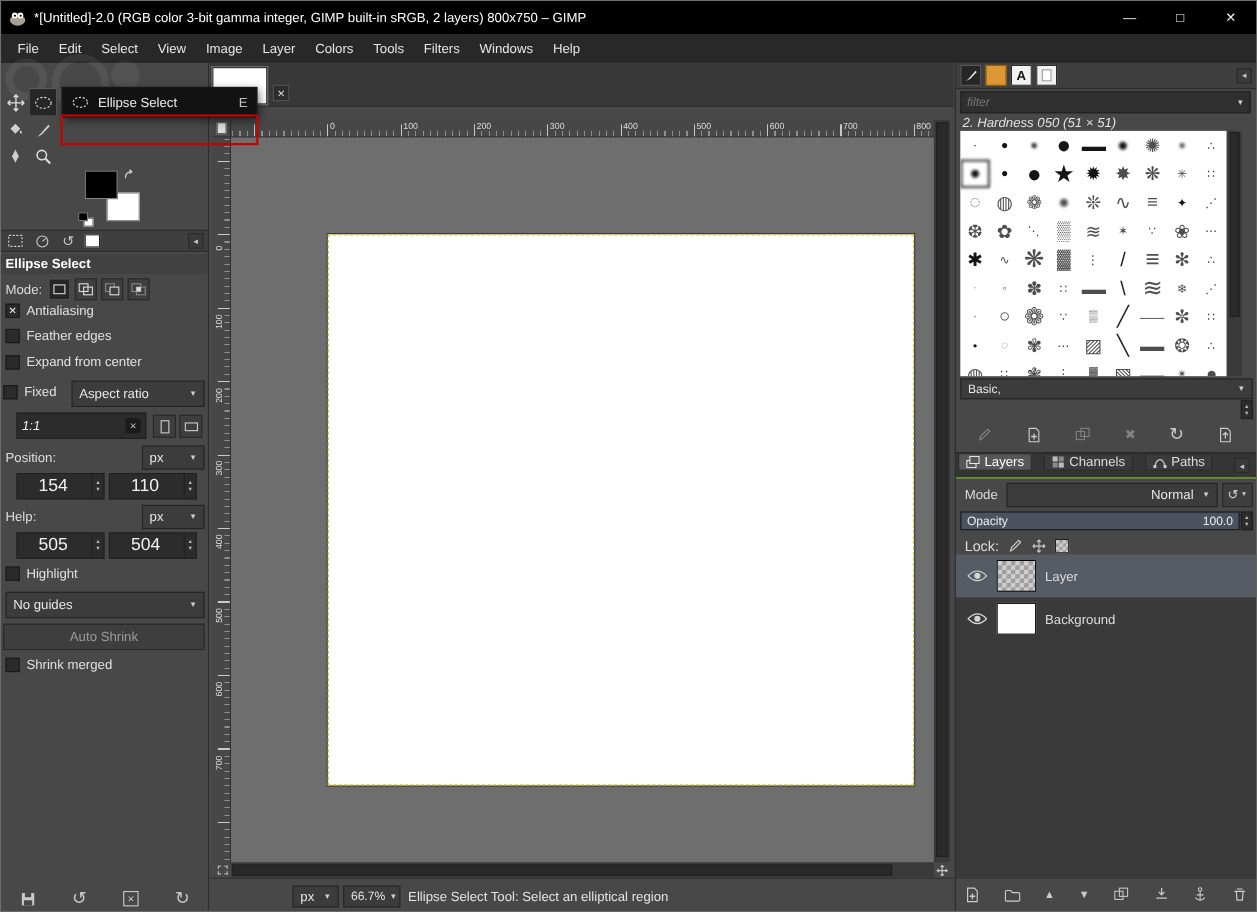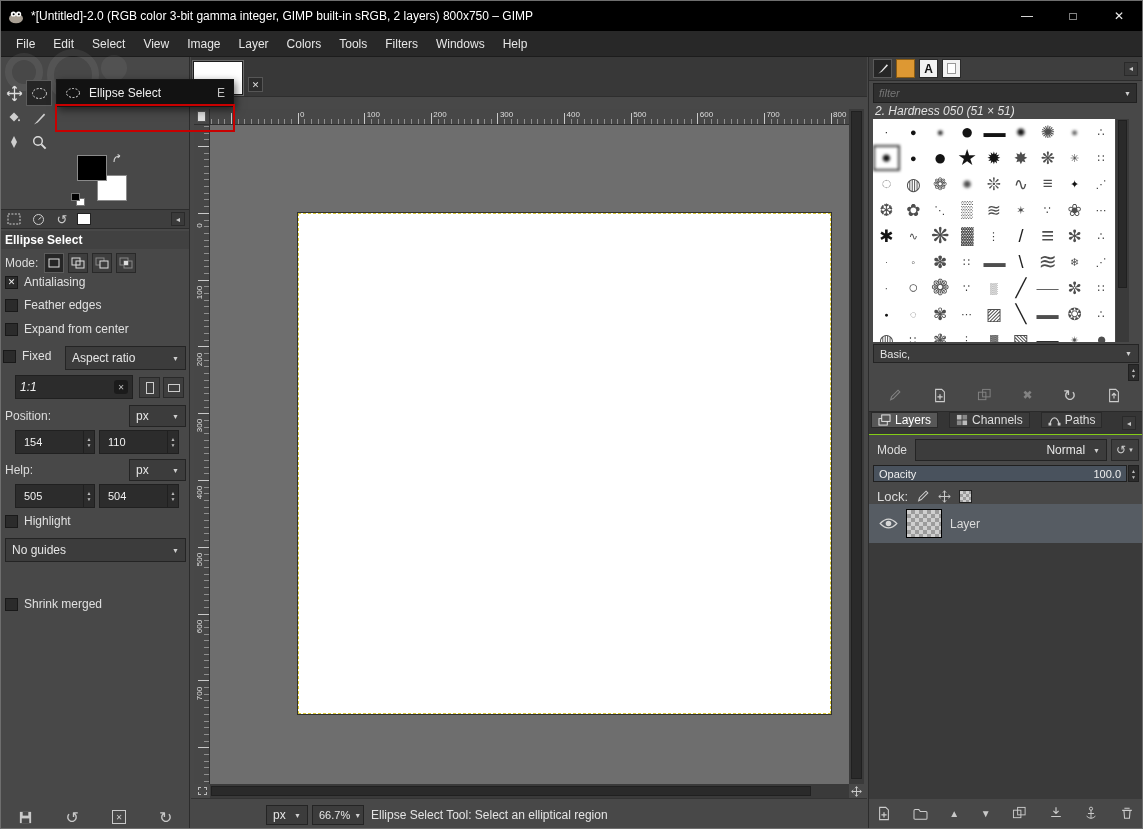--- a/index.html
+++ b/index.html
@@ -23,21 +23,21 @@
 .toolbox{position:absolute;top:56px;left:0;width:189px;bottom:0;background:#484848;border-right:1px solid #2c2c2c}
 .canvasarea{position:absolute;top:56px;left:190px;width:676px;bottom:0;background:#484848}
 .dock{position:absolute;top:56px;left:867px;right:0;bottom:0;background:#484848;border-left:1px solid #2c2c2c}
 
 
 .chk{display:flex;align-items:center;gap:6px;font-size:12px;color:#e0e0e0}
 .box{width:13px;height:13px;background:#2b2b2b;border:1px solid #191919;display:flex;align-items:center;justify-content:center;font-size:9px;color:#f0f0f0;flex:none}
 .dd{display:flex;align-items:center;background:#3c3c3c;border:1px solid #242424;padding:0 6px;font-size:12px;gap:4px;color:#e6e6e6}
 .chev{margin-left:auto;font-size:7px;color:#cfcfcf}
 .numfield{display:flex;align-items:stretch;background:#2c2c2c;border:1px solid #202020}
-.numfield .val{flex:1;display:flex;align-items:center;padding-left:8px;font-size:11px;color:#f0f0f0}
+.numfield .val{flex:1;display:flex;align-items:center;padding-left:19px;font-size:16px;color:#f0f0f0}
 .spins{width:11px;display:flex;flex-direction:column;align-items:center;justify-content:center;border-left:1px solid #202020;color:#bdbdbd}
 .spins span{font-size:5px;line-height:6px}
 .tbtn{background:#3e3e3e;border:1px solid #292929;display:flex;align-items:center;justify-content:center}
 .tbtn.pressed{background:#262626;border-color:#5c5c5c}
 .slider{position:relative;background:#30333a;border:1px solid #202020;font-size:11px;color:#eee;display:flex;align-items:center;padding:0 5px;overflow:hidden}
 .slider .fill{position:absolute;left:0;top:0;bottom:0;background:#49525d}
 .slider span{position:relative}
 .sval{margin-left:auto}
 .icon-btn{display:flex;align-items:center;justify-content:center;color:#c9c9c9;font-size:14px}
 .dis{opacity:.45}
@@ -315,20 +315,21 @@
     <div class="abs chk" style="left:4px;top:457px">
       <span class="box"></span>
       <span>Highlight</span>
     </div>
 
     <div class="abs dd" style="left:4px;top:481px;width:181px;height:24px">
       <span>No guides</span>
       <span class="chev">▼</span>
     </div>
 
+    <div class="abs tbtn" style="left:2px;top:510px;width:183px;height:24px;font-size:12px;color:#9b9b9b">Auto Shrink</div>
 
     <div class="abs chk" style="left:4px;top:540px">
       <span class="box"></span>
       <span>Shrink merged</span>
     </div>
 
     <div class="preset-row">
       <span class="icon-btn">
         <svg width="15" height="15" viewBox="0 0 16 16">
             <rect x="2" y="2" width="12" height="12" fill="#c9c9c9"></rect>
@@ -627,20 +628,30 @@
       <div class="layer-row sel">
         <span>
           <svg width="19" height="13" viewBox="0 0 20 14">
               <path d="M1 7 Q10 -2.5 19 7 Q10 16.5 1 7 Z" fill="none" stroke="#d6d6d6" stroke-width="1.2"></path>
               <circle cx="10" cy="7" r="3" fill="#d6d6d6"></circle>
             </svg>
         </span>
         <span class="lthumb checker"></span>
         <span style="font-size:12px">Layer</span>
       </div>
+      <div class="layer-row">
+        <span>
+          <svg width="19" height="13" viewBox="0 0 20 14">
+              <path d="M1 7 Q10 -2.5 19 7 Q10 16.5 1 7 Z" fill="none" stroke="#d6d6d6" stroke-width="1.2"></path>
+              <circle cx="10" cy="7" r="3" fill="#d6d6d6"></circle>
+            </svg>
+        </span>
+        <span class="lthumb"></span>
+        <span style="font-size:12px">Background</span>
+      </div>
     </div>
 
     <div class="dockbtns">
       <span class="icon-btn">
         <svg width="14" height="15" viewBox="0 0 16 17">
             <path d="M3 1.5 h7 l3 3 v11 h-10 z" fill="none" stroke="#ccc" stroke-width="1.2"></path>
             <path d="M8 7 v6 M5 10 h6" stroke="#ccc" stroke-width="1.4"></path>
           </svg>
       </span>
       <span class="icon-btn">

